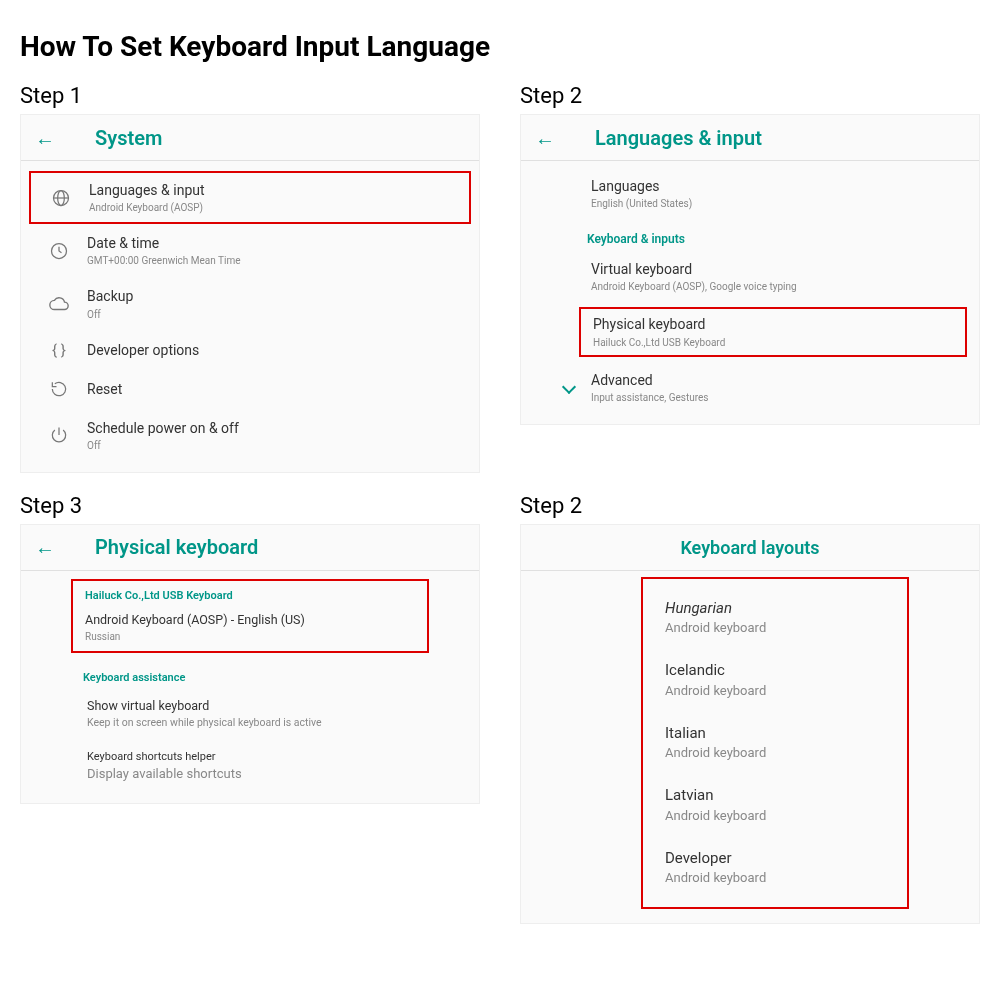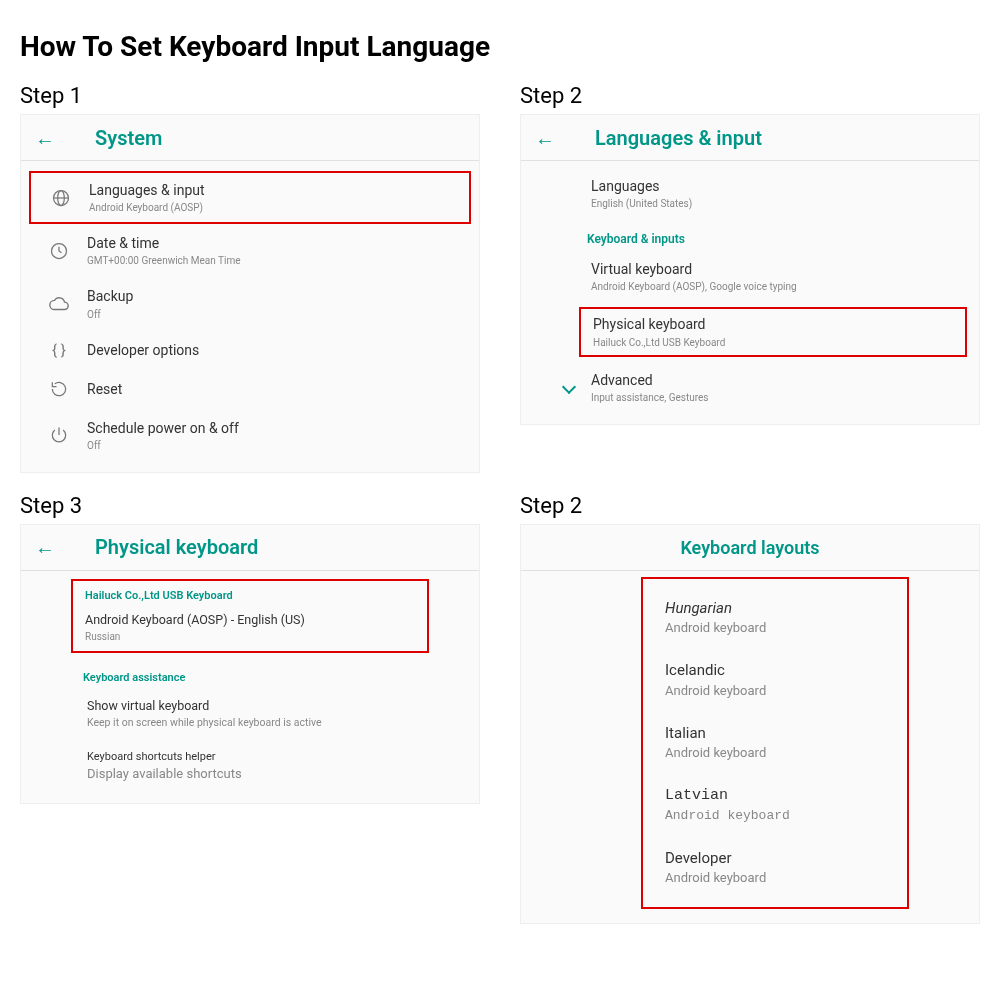--- a/index.html
+++ b/index.html
@@ -288,21 +288,21 @@
               <div class="rtitle" style="font-size:15px;">Icelandic</div>
               <div class="rsub" style="font-size:13px;">Android keyboard</div>
             </div>
           </div>
           <div class="row" style="padding:12px 18px;">
             <div class="content-col">
               <div class="rtitle" style="font-size:15px;">Italian</div>
               <div class="rsub" style="font-size:13px;">Android keyboard</div>
             </div>
           </div>
-          <div class="row" style="padding:12px 18px;font-family:Liberation Mono, monospace;">
+          <div class="row" style="padding:12px 18px;">
             <div class="content-col">
               <div class="rtitle" style="font-size:15px;">Latvian</div>
               <div class="rsub" style="font-size:13px;">Android keyboard</div>
             </div>
           </div>
           <div class="row" style="padding:12px 18px;">
             <div class="content-col">
               <div class="rtitle" style="font-size:15px;">Developer</div>
               <div class="rsub" style="font-size:13px;">Android keyboard</div>
             </div>

